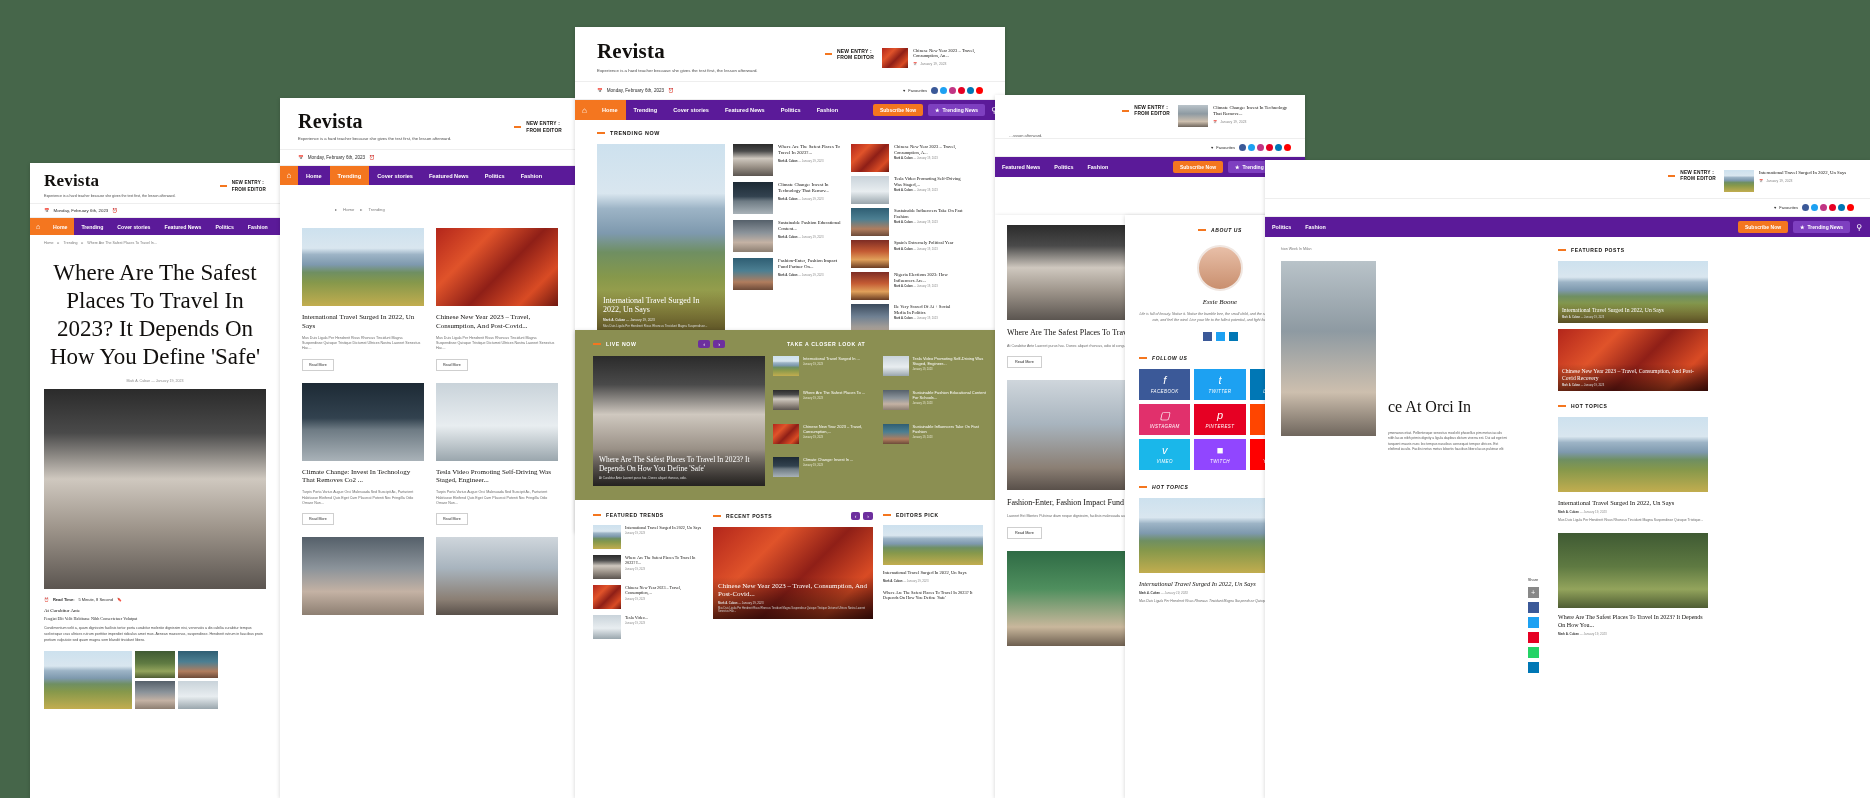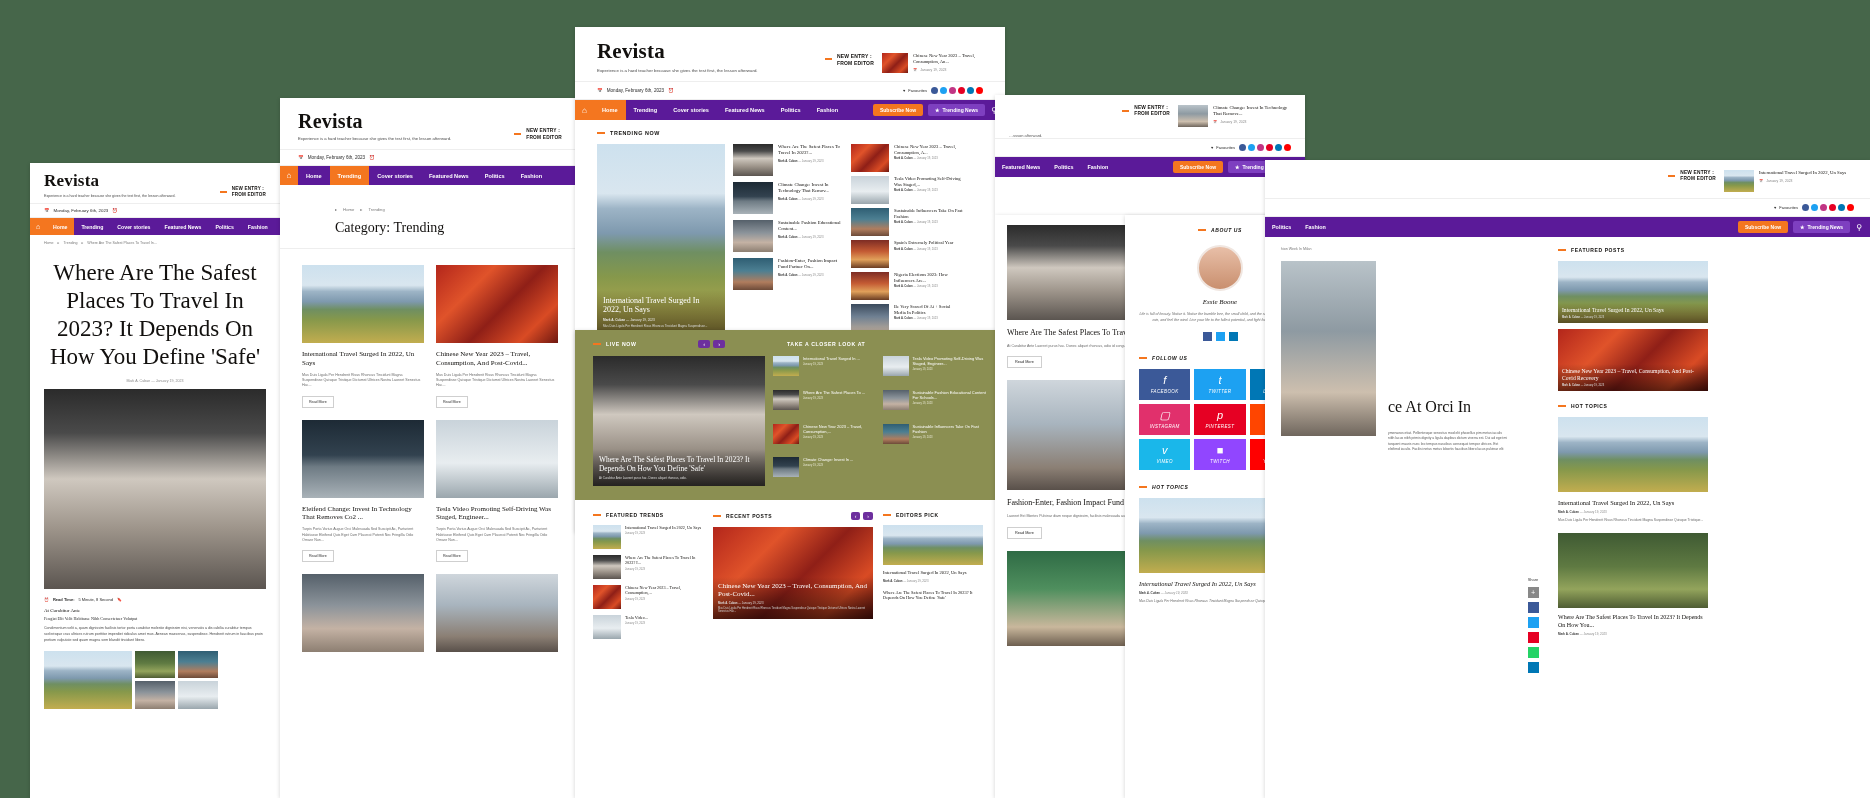--- a/index.html
+++ b/index.html
@@ -10,21 +10,21 @@
     position: relative;
   }
   .win {
     position: absolute;
     background: #ffffff;
     overflow: hidden;
     box-shadow: 0 1px 4px rgba(0,0,0,0.18);
   }
 
   
-  .site-head { background:#fff; padding: 10px 18px 6px 18px; display:flex; align-items:flex-end; justify-content:space-between; }
+  .site-head { background:#fff; padding: 10px 18px 6px 18px; display:flex; align-items:center; justify-content:space-between; }
   .brand { font-family:"Liberation Serif", serif; font-weight:bold; color:#12100e; letter-spacing:.2px; }
   .tagline { color:#4a4a4a; margin-top:3px; }
   .newentry { display:flex; align-items:flex-start; gap:5px; }
   .newentry .dash { display:block; width:7px; height:2px; background:#f4761f; margin-top:5px; flex:0 0 auto; }
   .newentry .txt { font-weight:bold; color:#12100e; line-height:1.35; letter-spacing:.2px; }
   .ne-card { display:flex; gap:5px; align-items:flex-start; }
   .ne-thumb { flex:0 0 auto; background:#b1352a; background-image:
       linear-gradient(125deg, #c0392b 0%, #e06b2c 40%, #8e2d22 75%);
   }
   .ne-title { font-family:"Liberation Serif", serif; color:#12100e; line-height:1.3; }
@@ -206,38 +206,37 @@
     <a style="font-size:5.6px;padding:0 8px;">Politics</a>
     <a style="font-size:5.6px;padding:0 8px;">Fashion</a>
   </div>
 
   <div style="padding:22px 0 0 55px;display:flex;gap:6px;font-size:4.2px;color:#7a7a7a;">
     <span>▸</span>
       <span>Home</span>
     <span>▸</span>
       <span>Trending</span>
   </div>
-  <div style="padding:8px 0 12px 55px;font-family:'Liberation Serif',serif;font-size:14px;color:#12100e;border-bottom:1px solid #eee;">Category: Trending</div>
 
   <div style="display:grid;grid-template-columns:1fr 1fr;gap:12px;padding:16px 22px;">
     <div>
       <div class="ph ph-mtn" style="height:78px;"></div>
       <div class="card-title" style="font-size:7px;margin-top:7px;">International Travel Surged In 2022, Un Says</div>
       <div class="excerpt" style="font-size:3.6px;margin-top:5px;">Mus Duis Ligula Per Hendrerit Risus Rhoncus Tincidunt Magna Suspendisse Quisque Tristique Dictumst Ultrices Nostra Laoreet Senectus Hac...</div>
       <span class="readmore" style="font-size:3.6px;padding:3px 6px;margin-top:6px;">Read More</span>
     </div>
     <div>
       <div class="ph ph-lantern" style="height:78px;"></div>
       <div class="card-title" style="font-size:7px;margin-top:7px;">Chinese New Year 2023 – Travel, Consumption, And Post-Covid...</div>
       <div class="excerpt" style="font-size:3.6px;margin-top:5px;">Mus Duis Ligula Per Hendrerit Risus Rhoncus Tincidunt Magna Suspendisse Quisque Tristique Dictumst Ultrices Nostra Laoreet Senectus Hac...</div>
       <span class="readmore" style="font-size:3.6px;padding:3px 6px;margin-top:6px;">Read More</span>
     </div>
     <div>
       <div class="ph ph-ac" style="height:78px;"></div>
-      <div class="card-title" style="font-size:7px;margin-top:7px;">Eleifend Change: Invest In Technology That Removes Co2 ...</div>
+      <div class="card-title" style="font-size:7px;margin-top:7px;">Climate Change: Invest In Technology That Removes Co2 ...</div>
       <div class="excerpt" style="font-size:3.6px;margin-top:5px;">Turpis Porta Varius Augue Orci Malesuada Sed Suscipit Ac, Parturient Habitasse Eleifend Quis Eget Cum Placerat Potenti Nec Fringilla Odio Ornare Nun...</div>
       <span class="readmore" style="font-size:3.6px;padding:3px 6px;margin-top:6px;">Read More</span>
     </div>
     <div>
       <div class="ph ph-car" style="height:78px;"></div>
       <div class="card-title" style="font-size:7px;margin-top:7px;">Tesla Video Promoting Self-Driving Was Staged, Engineer...</div>
       <div class="excerpt" style="font-size:3.6px;margin-top:5px;">Turpis Porta Varius Augue Orci Malesuada Sed Suscipit Ac, Parturient Habitasse Eleifend Quis Eget Cum Placerat Potenti Nec Fringilla Odio Ornare Nun...</div>
       <span class="readmore" style="font-size:3.6px;padding:3px 6px;margin-top:6px;">Read More</span>
     </div>
     <div>

